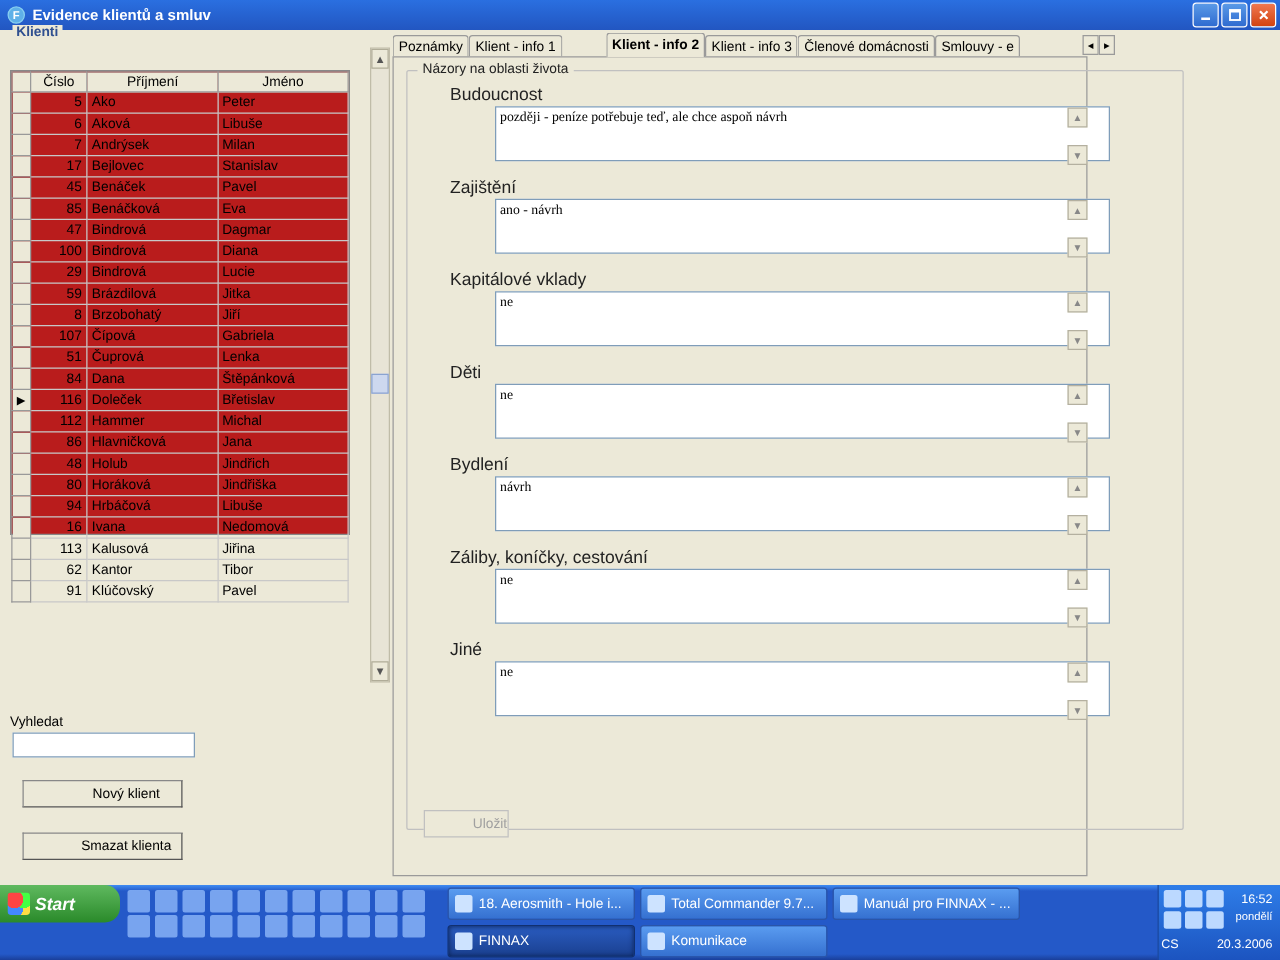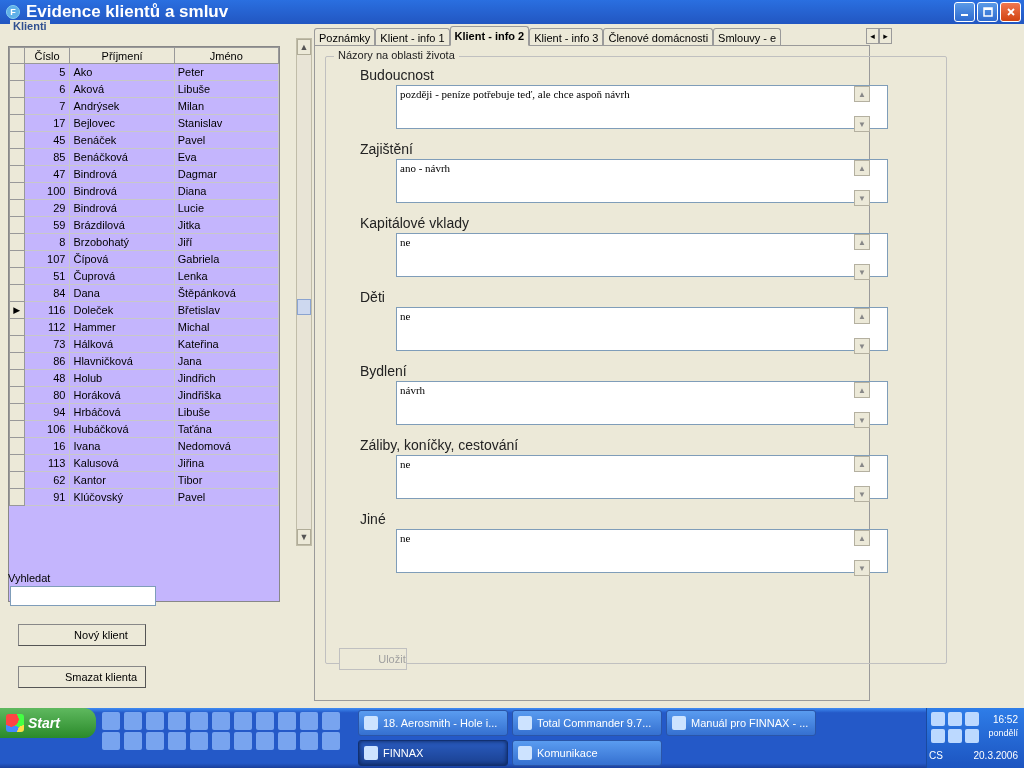--- a/index.html
+++ b/index.html
@@ -2,32 +2,32 @@
 <html><head>
 <meta charset="utf-8">
 <style>
   * { box-sizing: border-box; }
   html, body { margin:0; padding:0; width:1024px; height:768px; overflow:hidden; font-family: Tahoma, sans-serif; font-size:11px; background:#ece9d8; user-select:none; }
   .desktop { position:relative; width:1024px; height:768px; background:#ece9d8; }
 
   
   .titlebar { position:absolute; left:0; top:0; width:1024px; height:24px; background:linear-gradient(to bottom,#2a6fe0,#2256c1); display:flex; align-items:center; color:#fff; padding-left:6px; }
   .tb-icon { width:14px; height:14px; border-radius:50%; background:#5fb0e8; border:1px solid #88cff0; margin-right:6px; display:flex; align-items:center; justify-content:center; font-weight:bold; font-size:9px; color:#fff; }
-  .tb-title { font-weight:bold; font-size:17px; }
+  .tb-title { font-weight:bold; font-size:12px; }
   .tb-btns { position:absolute; right:3px; top:2px; display:flex; gap:2px; }
   .tb-btn { width:21px; height:20px; border-radius:3px; border:1px solid #fff; display:flex; align-items:center; justify-content:center; font-size:11px; color:#fff; }
   .tb-min, .tb-max { background:linear-gradient(to bottom,#5a9ae7,#2f6bd0); }
   .tb-close { background:linear-gradient(to bottom,#f07850,#d24310); }
   .tb-btn svg { width:10px; height:10px; }
 
   
   .left { position:absolute; left:4px; top:26px; width:300px; height:682px; }
   .groupbox-title { color:#305090; position:relative; top:0; left:6px; background:#ece9d8; padding:0 3px; z-index:2; font-size:11px; }
   .client-grid-box { position:absolute; left:0; top:4px; width:292px; height:518px; }
-  .grid-wrap { position:absolute; left:4px; top:16px; width:272px; height:556px; border:1px solid #888; background:#c4b5fd; }
+  .grid-wrap { position:absolute; left:4px; top:26px; width:272px; height:372px; border:1px solid #888; background:#b91c1c; }
   table.grid { border-collapse:collapse; width:100%; table-layout:fixed; }
   table.grid col.sel { width:14px; }
   table.grid col.num { width:44px; }
   table.grid col.last { width:100px; }
   table.grid col.first { width:100px; }
   table.grid th { background:#ece9d8; border:1px solid #999; font-weight:normal; font-size:11px; height:16px; }
   table.grid td { border:1px solid #c8c8c8; height:17px; padding:0 3px; font-size:11px; overflow:hidden; white-space:nowrap; }
   table.grid td.rowsel { background:#ece9d8; border:1px solid #999; text-align:center; font-size:9px; }
   table.grid td.num { text-align:right; padding-right:4px; }
   .vscroll { position:absolute; right:-16px; top:8px; width:16px; height:508px; background:#e8e4d6; border:1px solid #c0bca8; display:flex; flex-direction:column; }
@@ -39,21 +39,21 @@
   .search-input { position:absolute; left:6px; top:560px; width:146px; height:20px; border:1px solid #7f9db9; background:#fff; padding:2px; font-size:11px; }
   .btn { background:#ece9d8; border:1px solid #888; border-right-color:#555; border-bottom-color:#555; height:22px; display:flex; align-items:center; justify-content:center; font-size:11px; cursor:default;padding-left:38px; }
   .btn-new { position:absolute; left:14px; top:598px; width:128px; height:22px; }
   .btn-del { position:absolute; left:14px; top:640px; width:128px; height:22px; }
   .btn-close { position:absolute; left:14px; top:686px; width:70px; height:22px; }
 
   
   .right { position:absolute; left:314px; top:26px; width:706px; height:682px; }
   .tabbar { position:absolute; left:0; top:0; width:556px; height:19px; display:flex; }
   .tab { border:1px solid #9a9a9a; border-bottom:none; background:#ece9d8; height:18px; display:flex; align-items:center; padding:0 4px; font-size:11px; border-radius:3px 3px 0 0; margin-right:0px; position:relative; top:2px; }
-  .tab.active { background:#ece9d8; height:20px; top:0; font-weight:bold; z-index:3; border-bottom:1px solid #ece9d8; margin-bottom:-1px; }
+  .tab.active { background:#ece9d8; height:20px; top:0; font-weight:bold; z-index:3; border-bottom:1px solid #ece9d8; margin-bottom:-1px;margin-left:35px; }
   .tab-overflow { position:absolute; left:552px; top:2px; display:flex; }
   .tab-ov-btn { width:13px; height:16px; border:1px solid #9a9a9a; background:#ece9d8; display:flex; align-items:center; justify-content:center; font-size:9px; }
   .tabbody { position:absolute; left:0; top:19px; width:556px; height:656px; border:1px solid #9a9a9a; background:#ece9d8; }
 
   .group { position:absolute; border:1px solid #c0c0c0; border-radius:2px; padding:10px 8px 8px 8px; }
   .group .legend { position:absolute; top:-8px; left:8px; background:#ece9d8; padding:0 4px; font-size:11px; color:#222; }
 
   .opinions { left:10px; top:10px; width:622px; height:608px;padding-left:34px; }
   .field-label { font-size:14px; color:#222; margin-bottom:2px; margin-top:0; }
   .txtarea-wrap { position:relative; width:510px; margin-bottom:10px; }
@@ -227,26 +227,20 @@
                 <td>Břetislav</td>
               </tr>
               <tr>
                 <td class="rowsel"></td>
                 <td class="num">112</td>
                 <td>Hammer</td>
                 <td>Michal</td>
               </tr>
               <tr>
                 <td class="rowsel"></td>
-                <td class="num">73</td>
-                <td>Hálková</td>
-                <td>Kateřina</td>
-              </tr>
-              <tr>
-                <td class="rowsel"></td>
                 <td class="num">86</td>
                 <td>Hlavničková</td>
                 <td>Jana</td>
               </tr>
               <tr>
                 <td class="rowsel"></td>
                 <td class="num">48</td>
                 <td>Holub</td>
                 <td>Jindřich</td>
               </tr>
@@ -254,26 +248,20 @@
                 <td class="rowsel"></td>
                 <td class="num">80</td>
                 <td>Horáková</td>
                 <td>Jindřiška</td>
               </tr>
               <tr>
                 <td class="rowsel"></td>
                 <td class="num">94</td>
                 <td>Hrbáčová</td>
                 <td>Libuše</td>
-              </tr>
-              <tr>
-                <td class="rowsel"></td>
-                <td class="num">106</td>
-                <td>Hubáčková</td>
-                <td>Taťána</td>
               </tr>
               <tr>
                 <td class="rowsel"></td>
                 <td class="num">16</td>
                 <td>Ivana</td>
                 <td>Nedomová</td>
               </tr>
               <tr>
                 <td class="rowsel"></td>
                 <td class="num">113</td>

